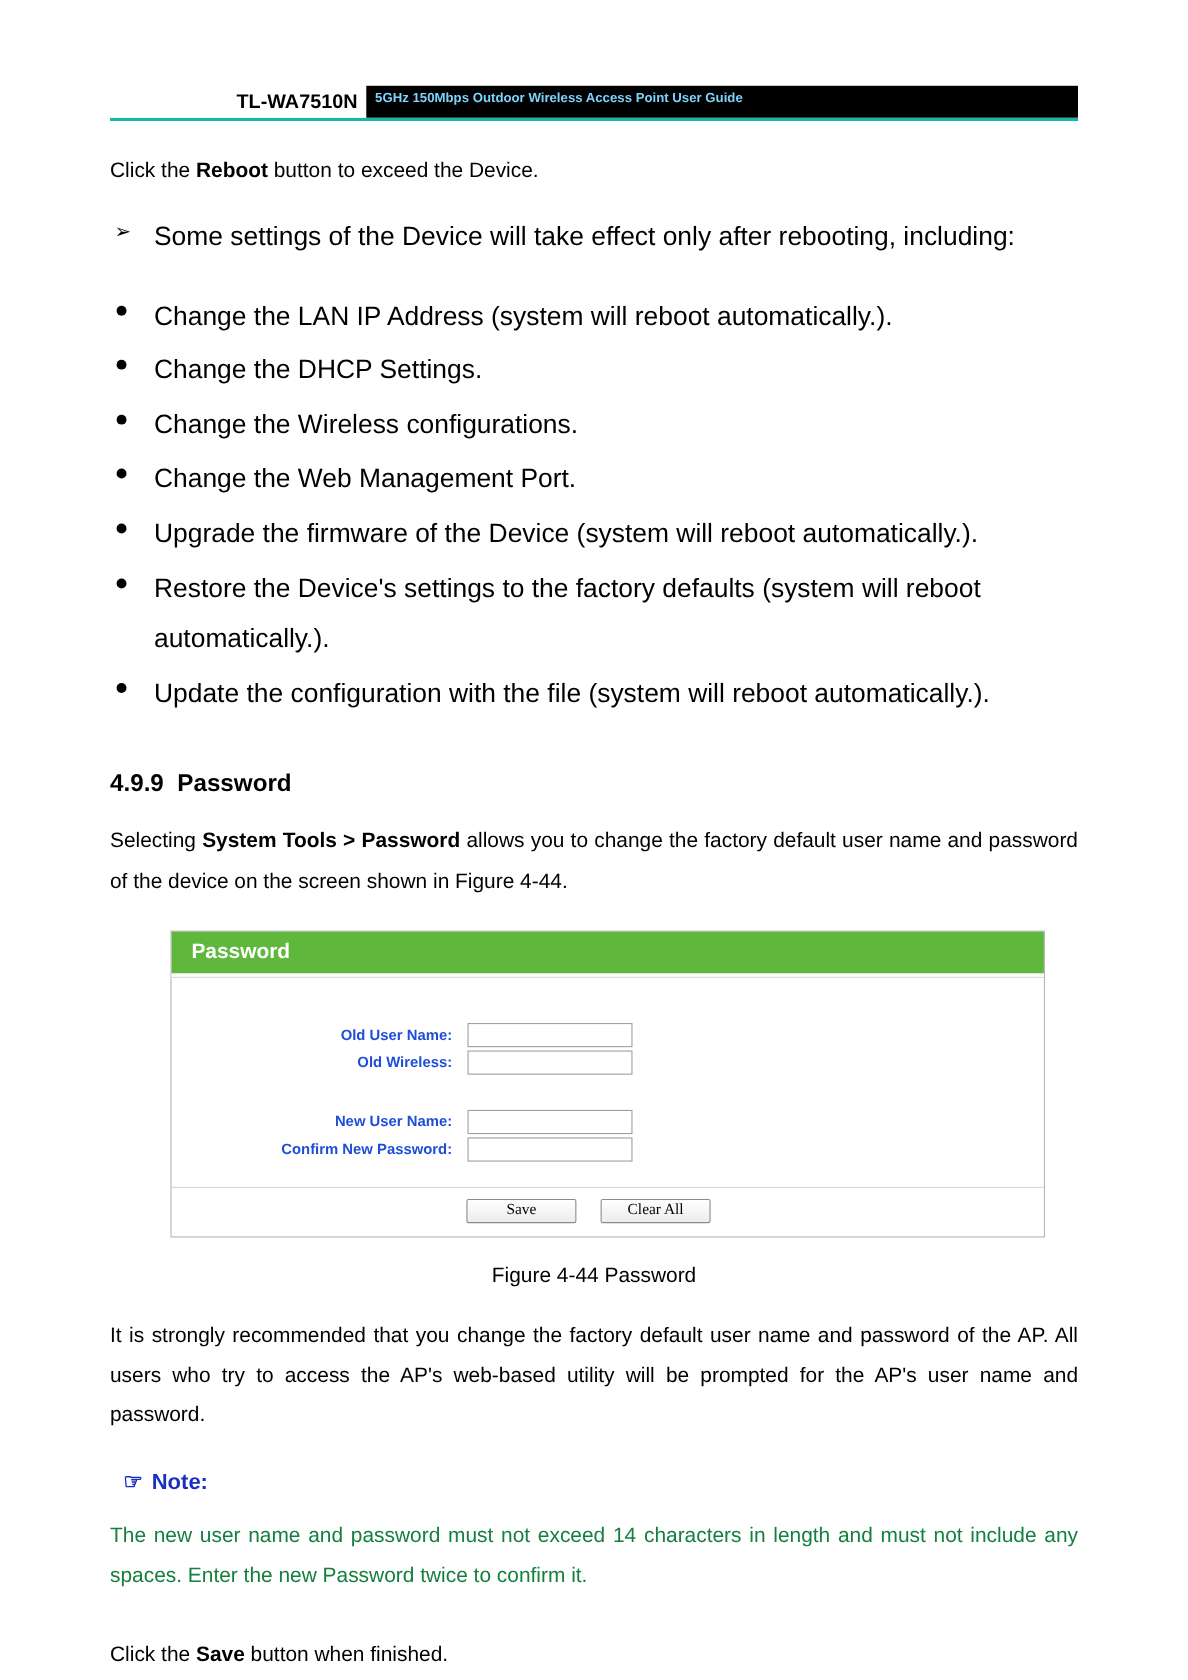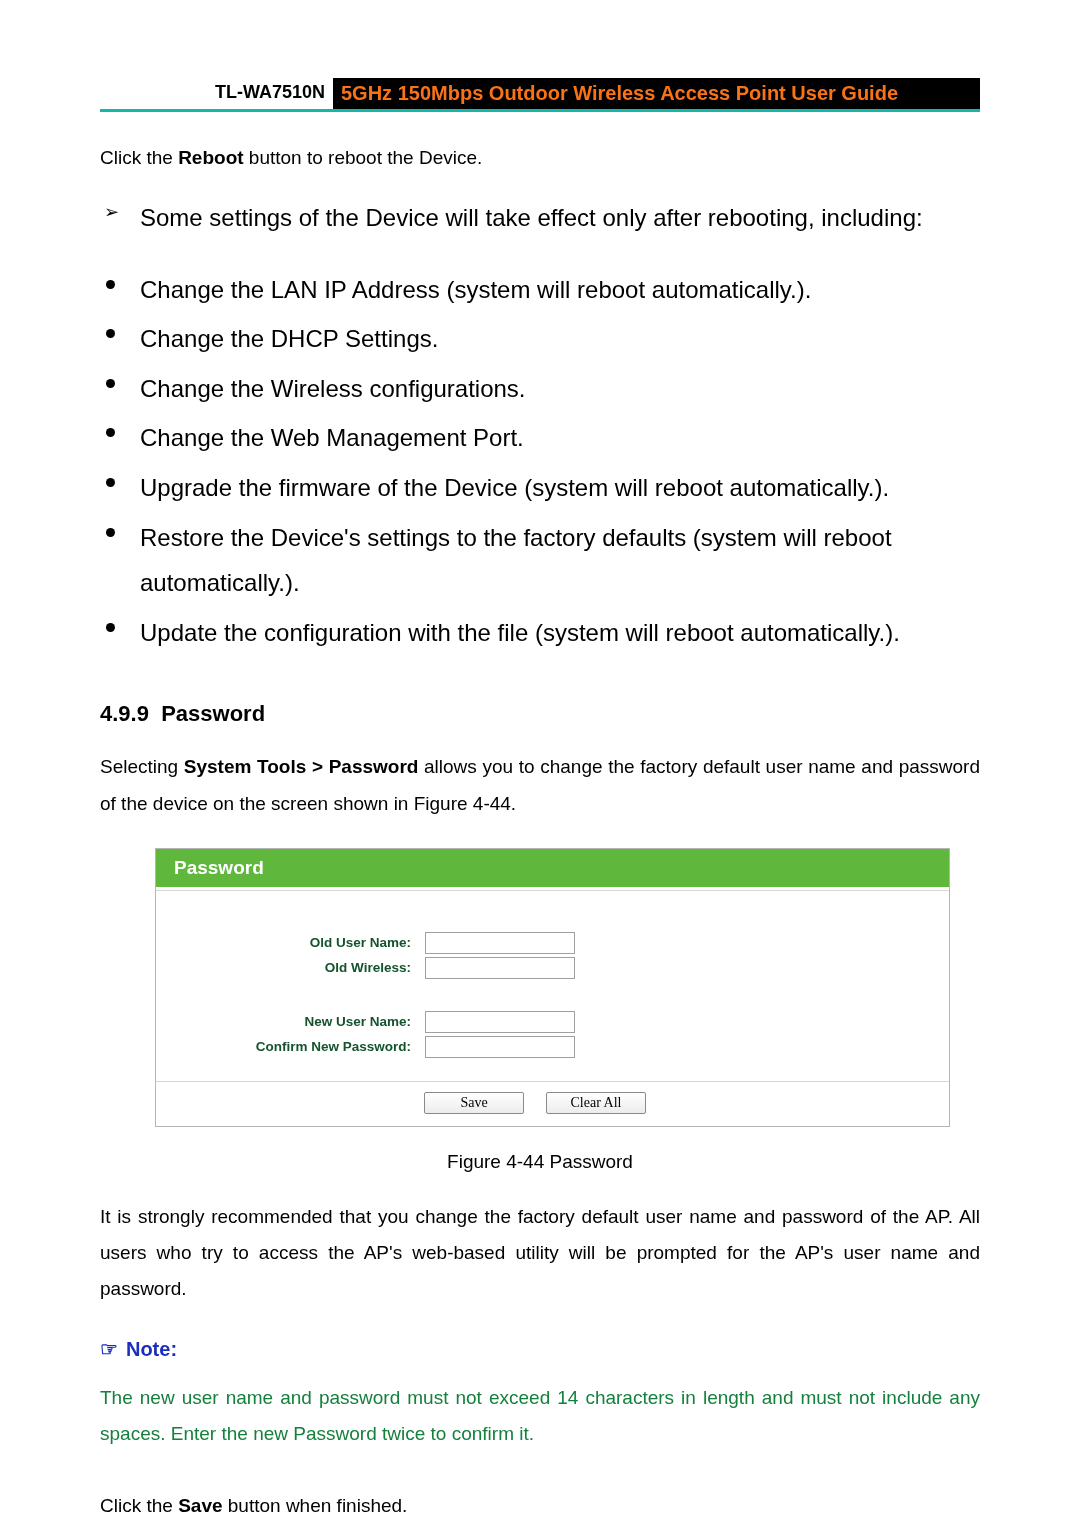--- a/index.html
+++ b/index.html
@@ -23,23 +23,23 @@
     font-weight: bold;
     font-size: 18px;
     padding: 4px 8px 4px 0;
     background: #fff;
     text-align: right;
     min-width: 225px;
   }
   .hdr-right {
     flex: 1 1 auto;
     background: #000;
-    color: #f97316;
-    font-weight: bold;
-    font-size: 20px;
+    color: #7dd3fc;
+    font-weight: bold;
+    font-size: 12px;
     padding: 4px 8px;
   }
   .body-text {
     font-size: 19px;
     line-height: 1.9;
   }
   .body-text .bold { font-weight: bold; }
   .arrow-list, .bullet-list {
     list-style: none;
     padding: 0;
@@ -99,21 +99,21 @@
     display: flex;
     align-items: center;
     margin: 3px 0;
   }
   .form-label {
     width: 255px;
     text-align: right;
     font-size: 13.5px;
     font-weight: bold;
     padding-right: 14px;
-    color: #14532d;
+    color: #1d4ed8;
   }
   .form-input {
     width: 150px;
     height: 22px;
     border: 1px solid #9f9f9f;
     background: #fff;
     box-sizing: border-box;
   }
   .form-gap { height: 26px; }
   .button-bar {
@@ -134,21 +134,21 @@
   }
   .figure-caption {
     text-align: center;
     font-size: 19px;
     margin: 24px 0 26px 0;
   }
   .note-heading {
     color: #1a2fbf;
     font-weight: bold;
     font-size: 20px;
-    margin: 30px 0 14px 0;
+    margin: 30px 0 14px 12px;
   }
   .note-heading .point-icon {
     font-size: 20px;
     margin-right: 8px;
   }
   .note-body {
     color: #15803d;
     font-size: 19px;
     line-height: 1.9;
     text-align: justify;
@@ -166,21 +166,21 @@
 <body>
 
 <div class="page">
 
   <div class="hdr-bar">
     <div class="hdr-left">TL-WA7510N</div>
     <div class="hdr-right">5GHz 150Mbps Outdoor Wireless Access Point User Guide</div>
   </div>
 
   <p class="body-text">
-    <span>Click the </span><span class="bold">Reboot</span><span> button to reboot the Device.</span>
+    <span>Click the </span><span class="bold">Reboot</span><span> button to exceed the Device.</span>
   </p>
 
   <ul class="arrow-list">
     <li>Some settings of the Device will take effect only after rebooting, including:</li>
   </ul>
 
   <ul class="bullet-list">
     <li>Change the LAN IP Address (system will reboot automatically.).</li>
     <li>Change the DHCP Settings.</li>
     <li>Change the Wireless configurations.</li>

